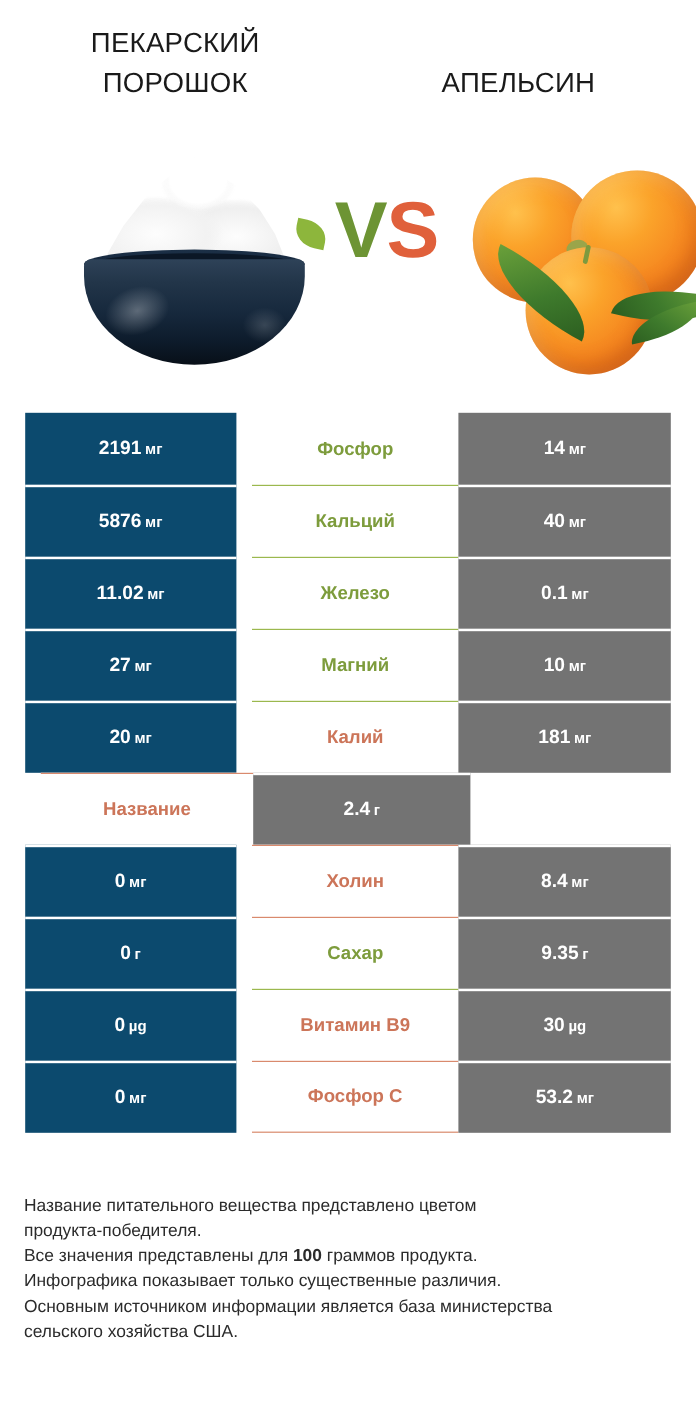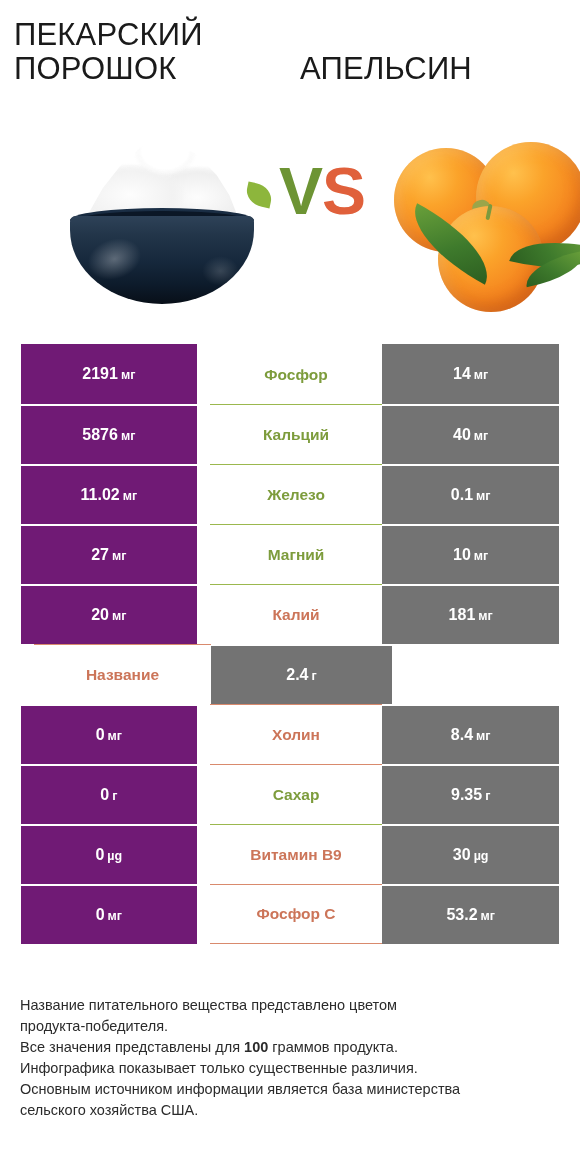--- a/index.html
+++ b/index.html
@@ -10,25 +10,26 @@
     overflow:hidden;
     position:relative;
   }
 
   
   .titles{
     position:absolute;left:0;top:0;width:580px;height:120px;
   }
   .title{
     position:absolute;
-    font-size:31px;
+    font-size:23px;
     font-weight:400;
     color:#1a1a1a;
     letter-spacing:0.2px;
     line-height:34px;
+    text-align:center;
   }
   .title-left{ left:14px; top:18px; width:264px; }
   .title-right{ left:300px; top:52px; width:264px; }
 
   
   .hero{
     position:absolute;left:0;top:118px;width:580px;height:200px;margin-left:32px;
   }
 
   
@@ -123,21 +124,21 @@
     display:flex;
     width:538px;
     height:60px;
   }
   .cell{
     display:flex;align-items:center;justify-content:center;
     height:60px;box-sizing:border-box;
   }
   .cell-left{
     width:180px;
-    background:#701a75;
+    background:#0c4a6e;
     color:#ffffff;
   }
   .cell-mid{
     width:177px;
     background:#ffffff;
     border-top:1px solid transparent;
     margin-left:13px;
   }
   .cell-right{
     width:181px;

